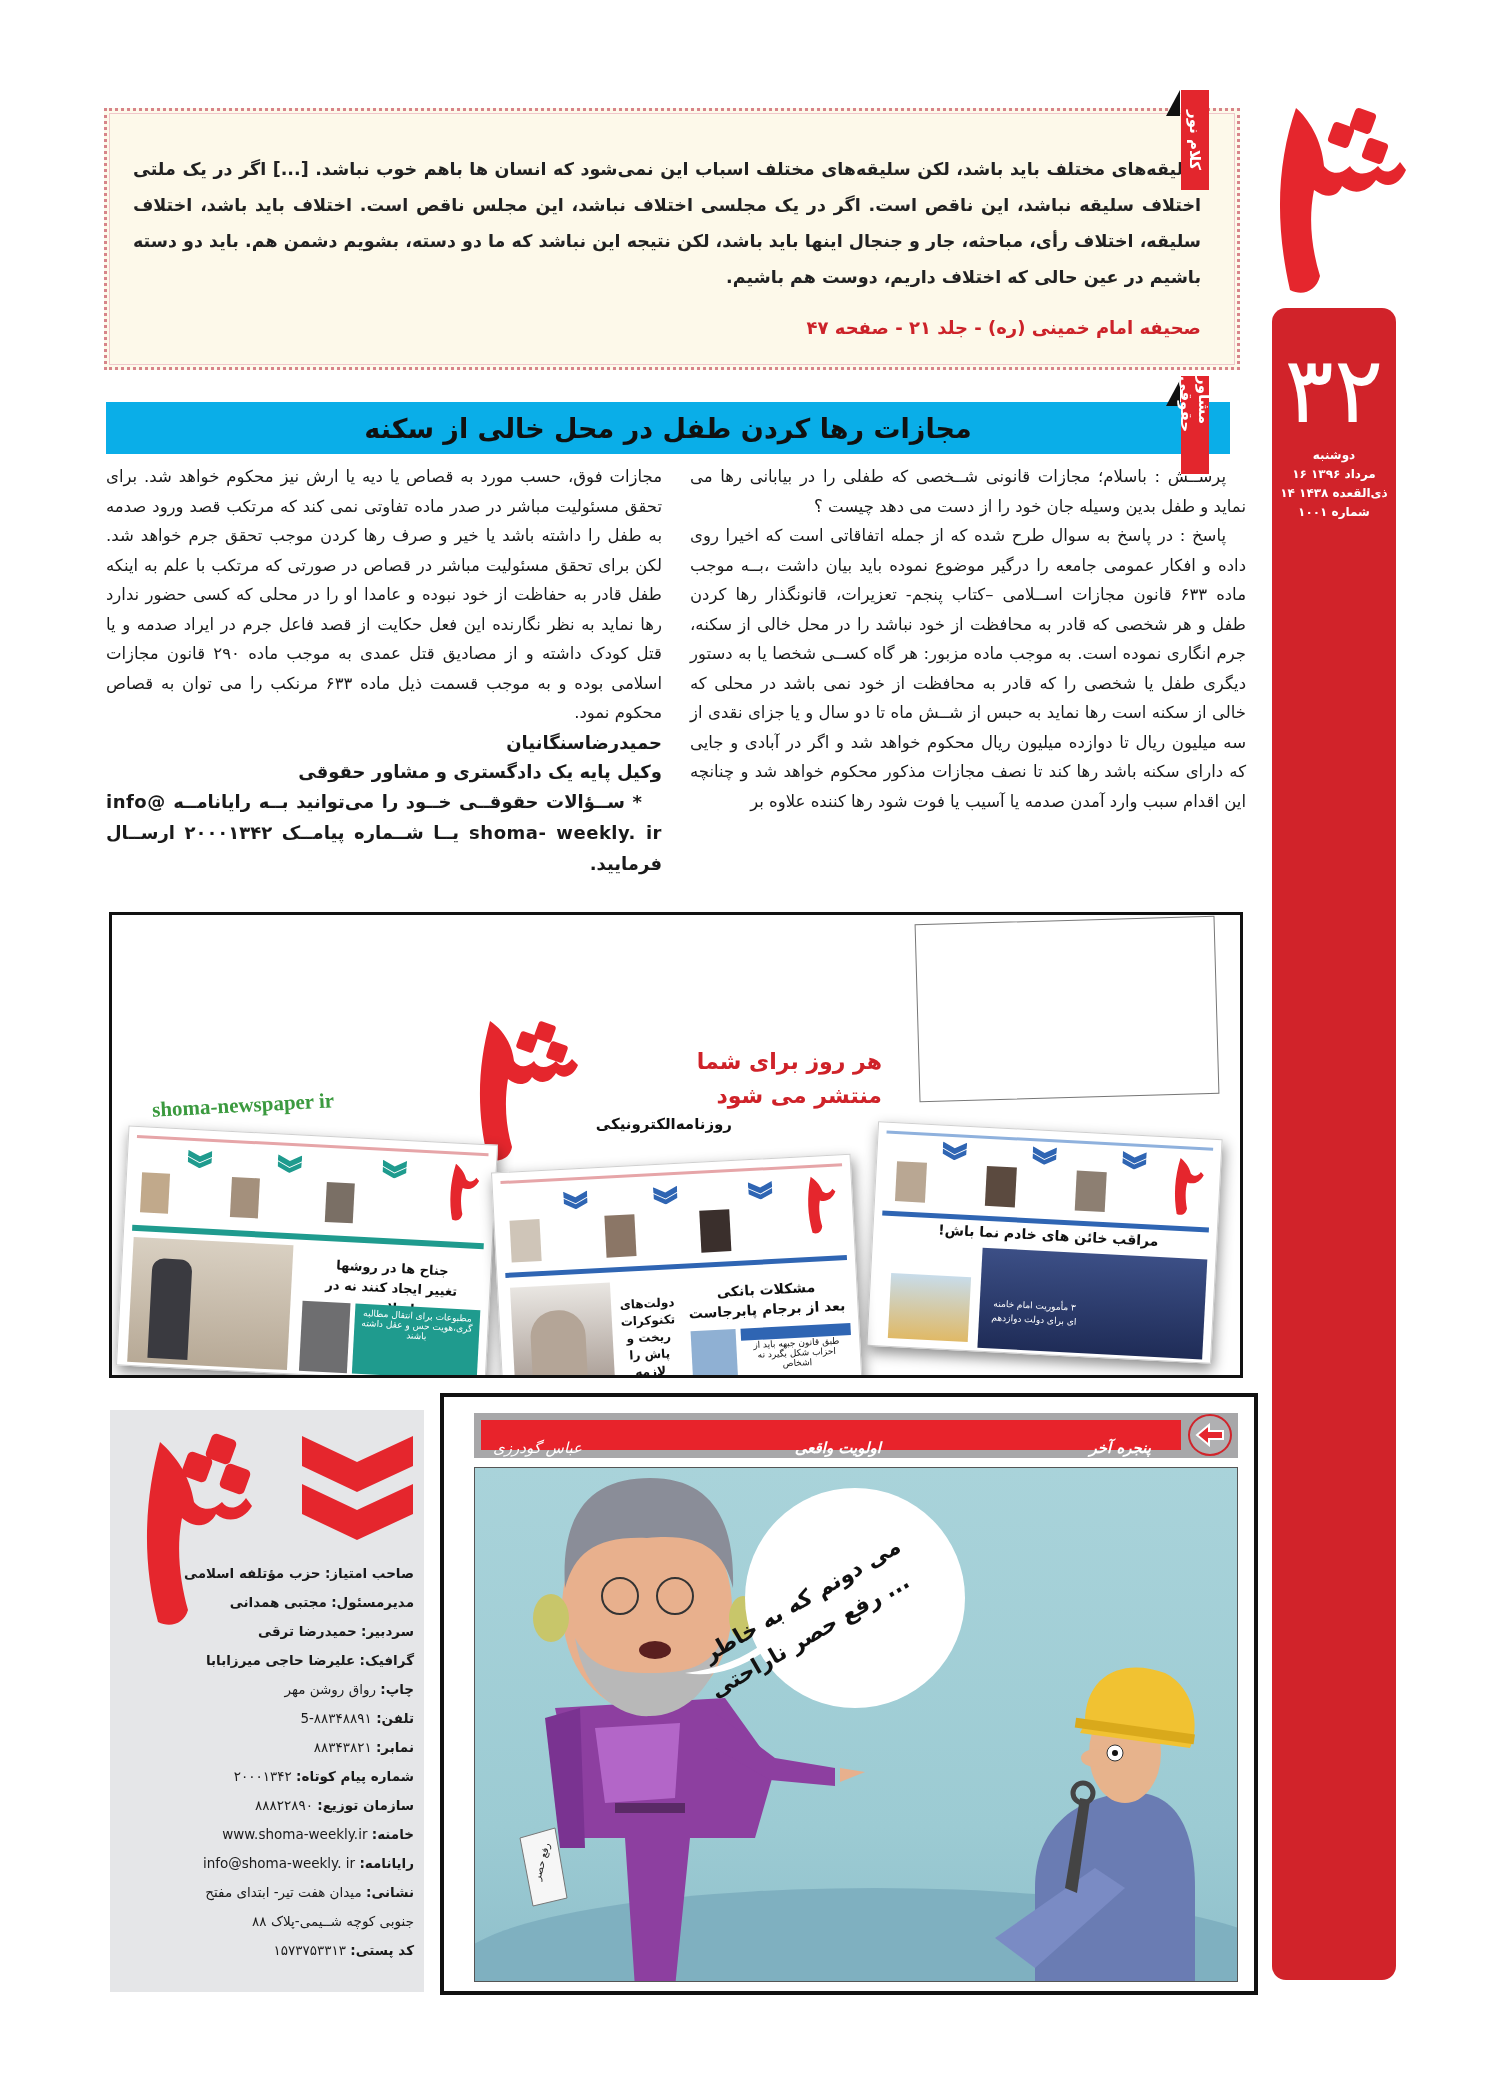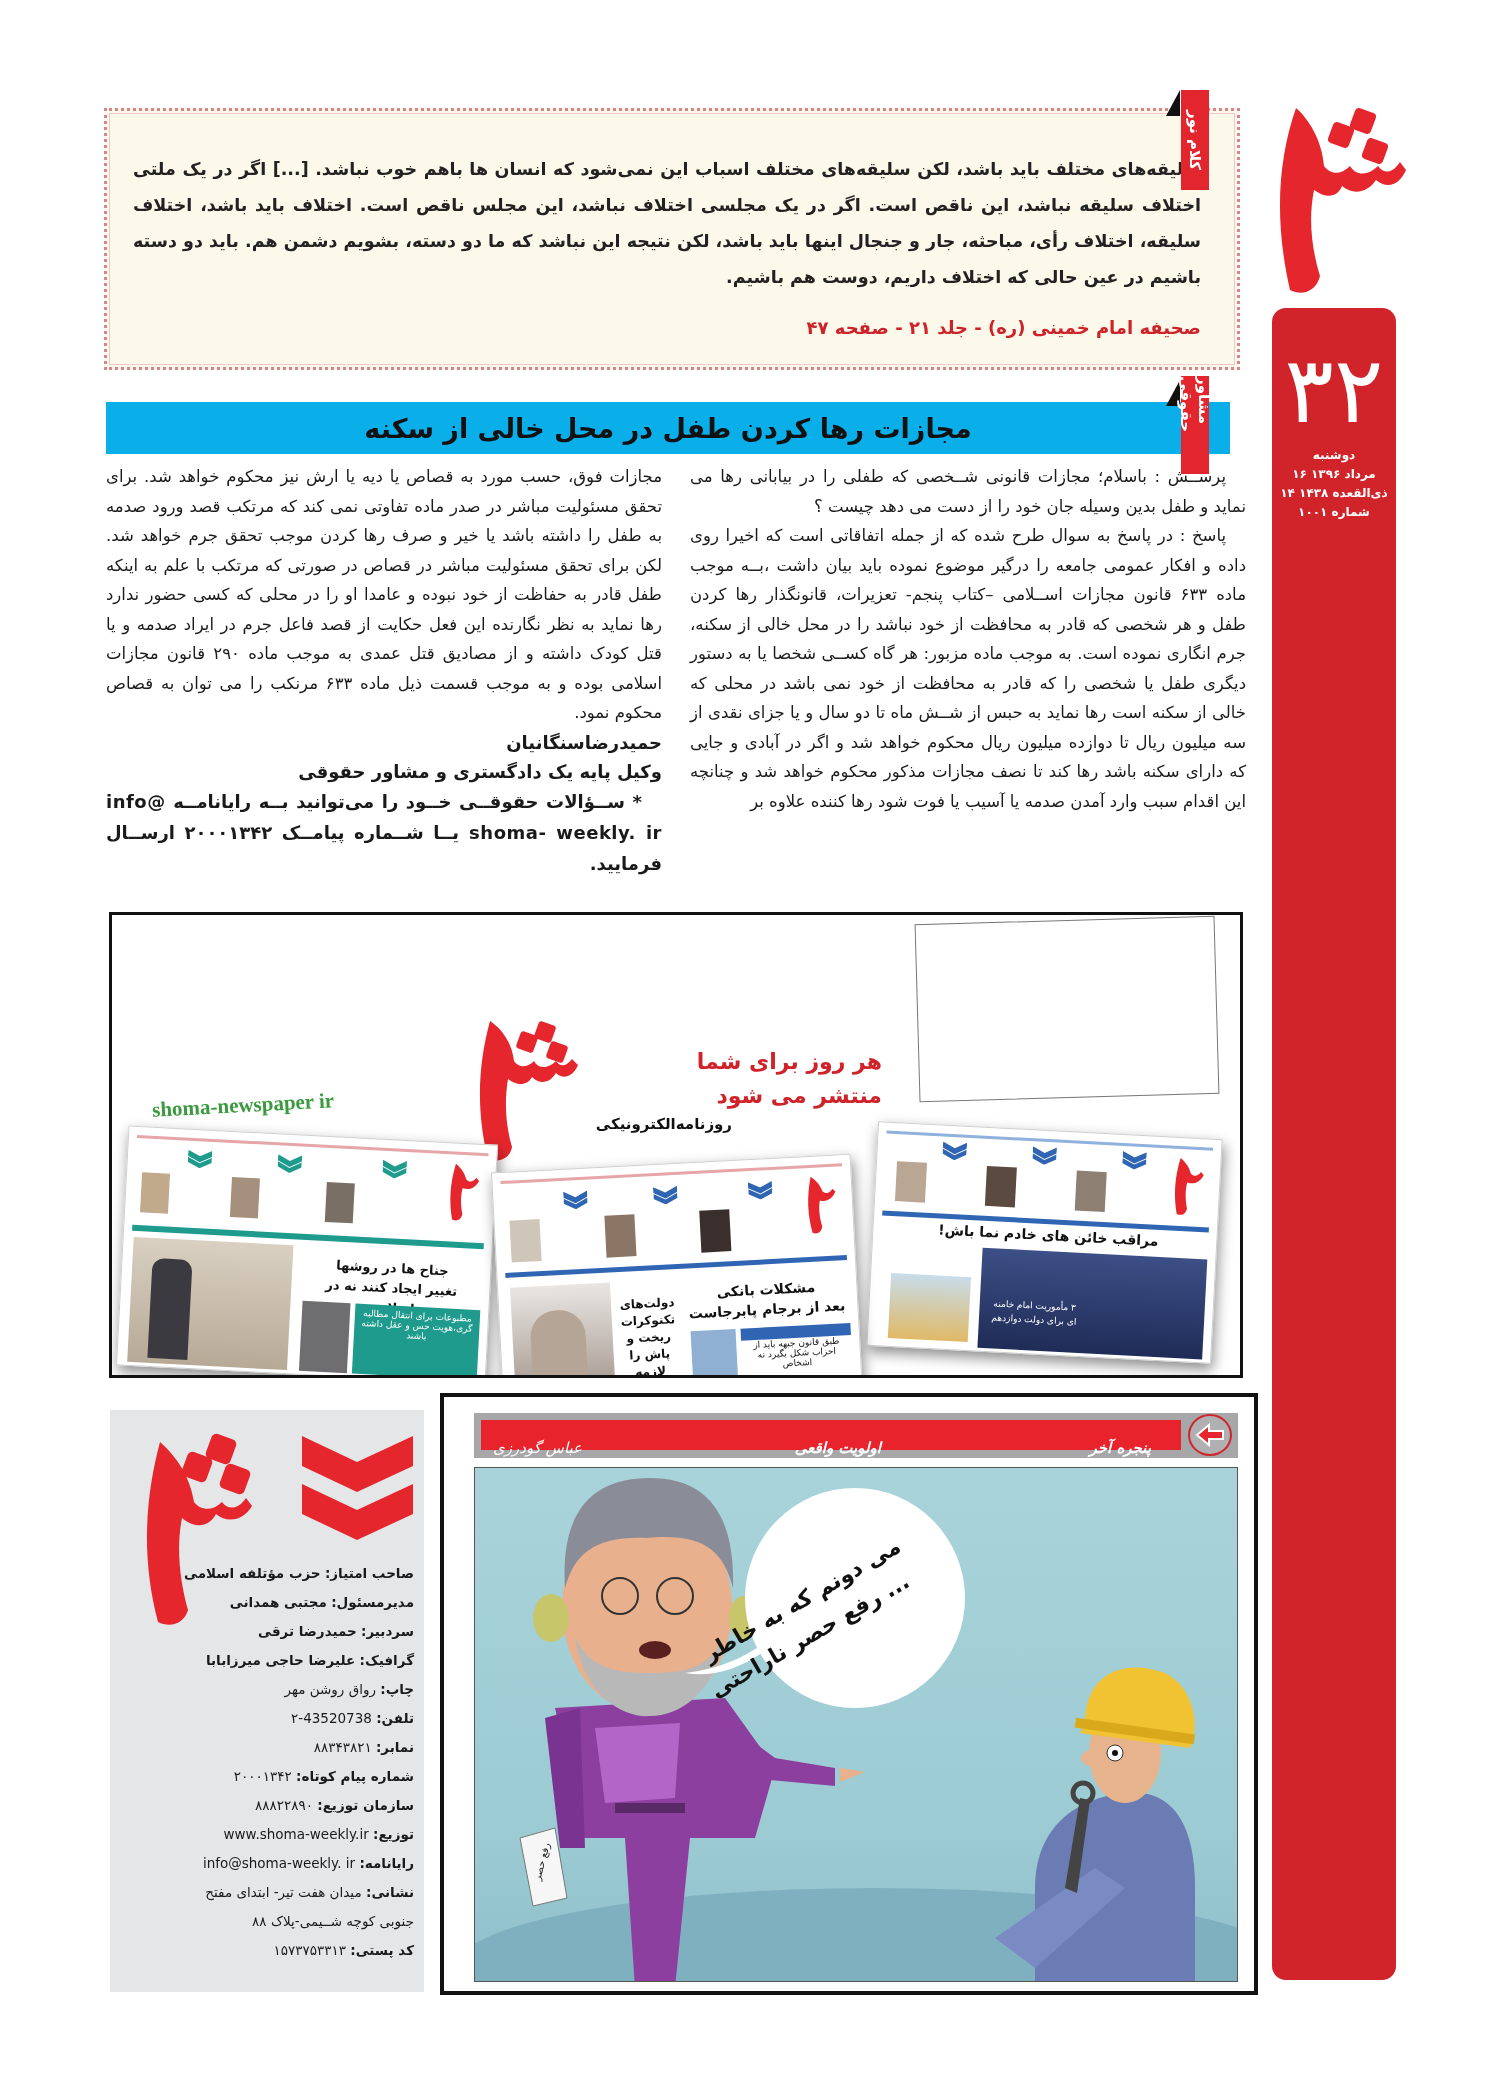--- a/index.html
+++ b/index.html
@@ -303,25 +303,25 @@
   <svg class="chevrons" viewBox="0 0 115 110">
     <path d="M2 0 L57 26 L113 0 V30 L57 56 L2 30 Z" fill="#e5262d"></path>
     <path d="M2 48 L57 74 L113 48 V78 L57 104 L2 78 Z" fill="#e5262d"></path>
   </svg>
   <div class="lines" id="staff-lines">
       <div><span class="b">صاحب امتیاز:</span> <span class="b">حزب مؤتلفه اسلامی</span></div>
       <div><span class="b">مدیرمسئول:</span> <span class="b">مجتبی همدانی</span></div>
       <div><span class="b">سردبیر:</span> <span class="b">حمیدرضا ترقی</span></div>
       <div><span class="b">گرافیک:</span> <span class="b">علیرضا حاجی میرزابابا</span></div>
       <div><span class="b">چاپ:</span> <span>رواق روشن مهر</span></div>
-      <div><span class="b">تلفن:</span> <span>43520738-۲</span></div>
+      <div><span class="b">تلفن:</span> <span>۸۸۳۴۸۸۹۱-5</span></div>
       <div><span class="b">نمابر:</span> <span>۸۸۳۴۳۸۲۱</span></div>
       <div><span class="b">شماره پیام کوتاه:</span> <span>۲۰۰۰۱۳۴۲</span></div>
       <div><span class="b">سازمان توزیع:</span> <span>۸۸۸۲۲۸۹۰</span></div>
-      <div><span class="b">توزیع:</span> <span>www.shoma-weekly.ir</span></div>
+      <div><span class="b">خامنه:</span> <span>www.shoma-weekly.ir</span></div>
       <div><span class="b">رایانامه:</span> <span>info@shoma-weekly. ir</span></div>
       <div><span class="b">نشانی:</span> <span>میدان هفت تیر- ابتدای مفتح</span></div>
       <div><span class="b"></span> <span>جنوبی کوچه شــیمی-پلاک ۸۸</span></div>
       <div><span class="b">کد پستی:</span> <span>۱۵۷۳۷۵۳۳۱۳</span></div>
     </div>
 </div>
 
 <div class="cartoon-frame">
   <div class="cartoon-bar">
     <div class="red">

